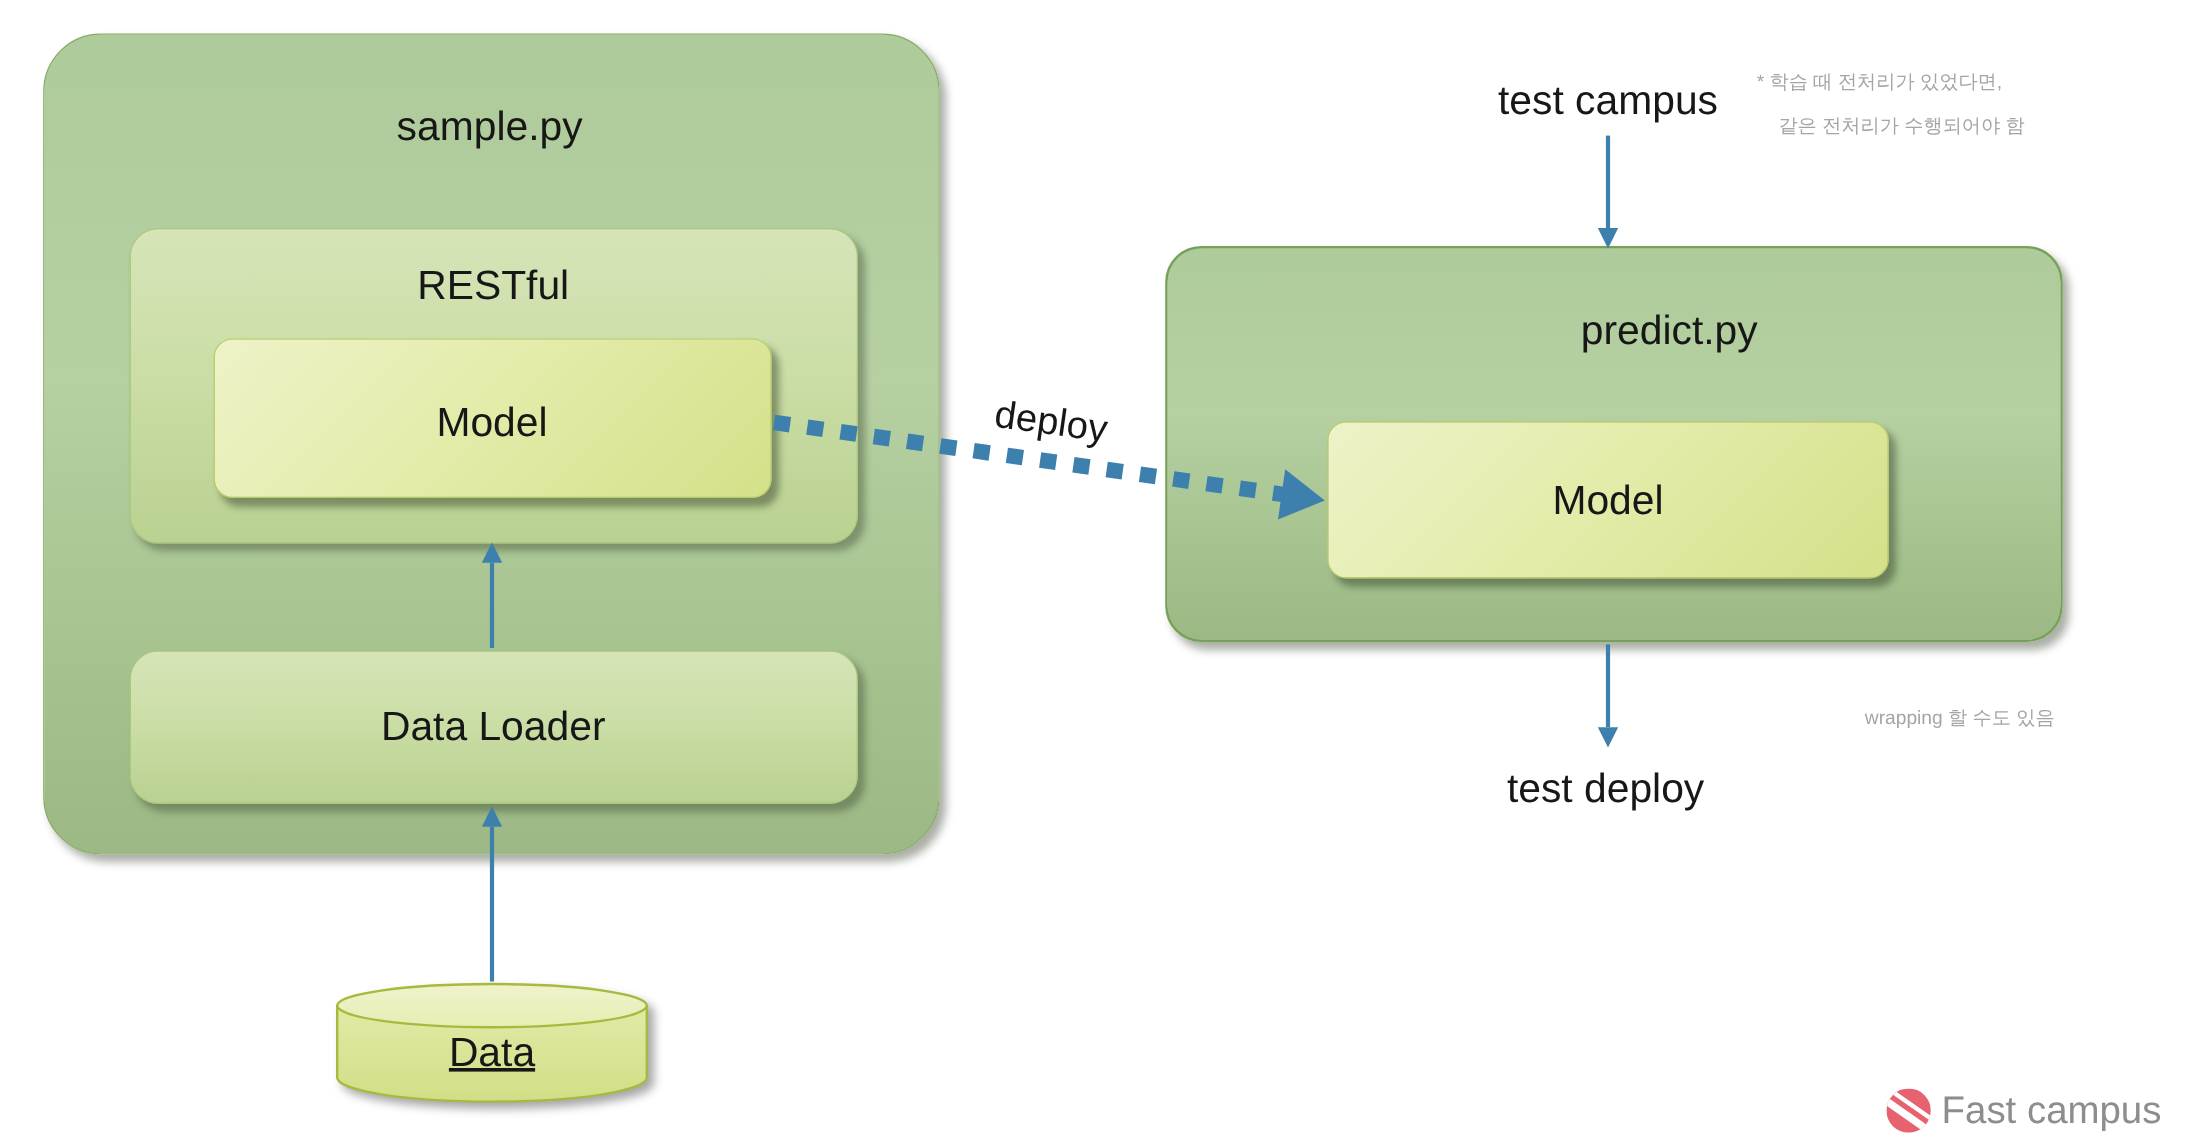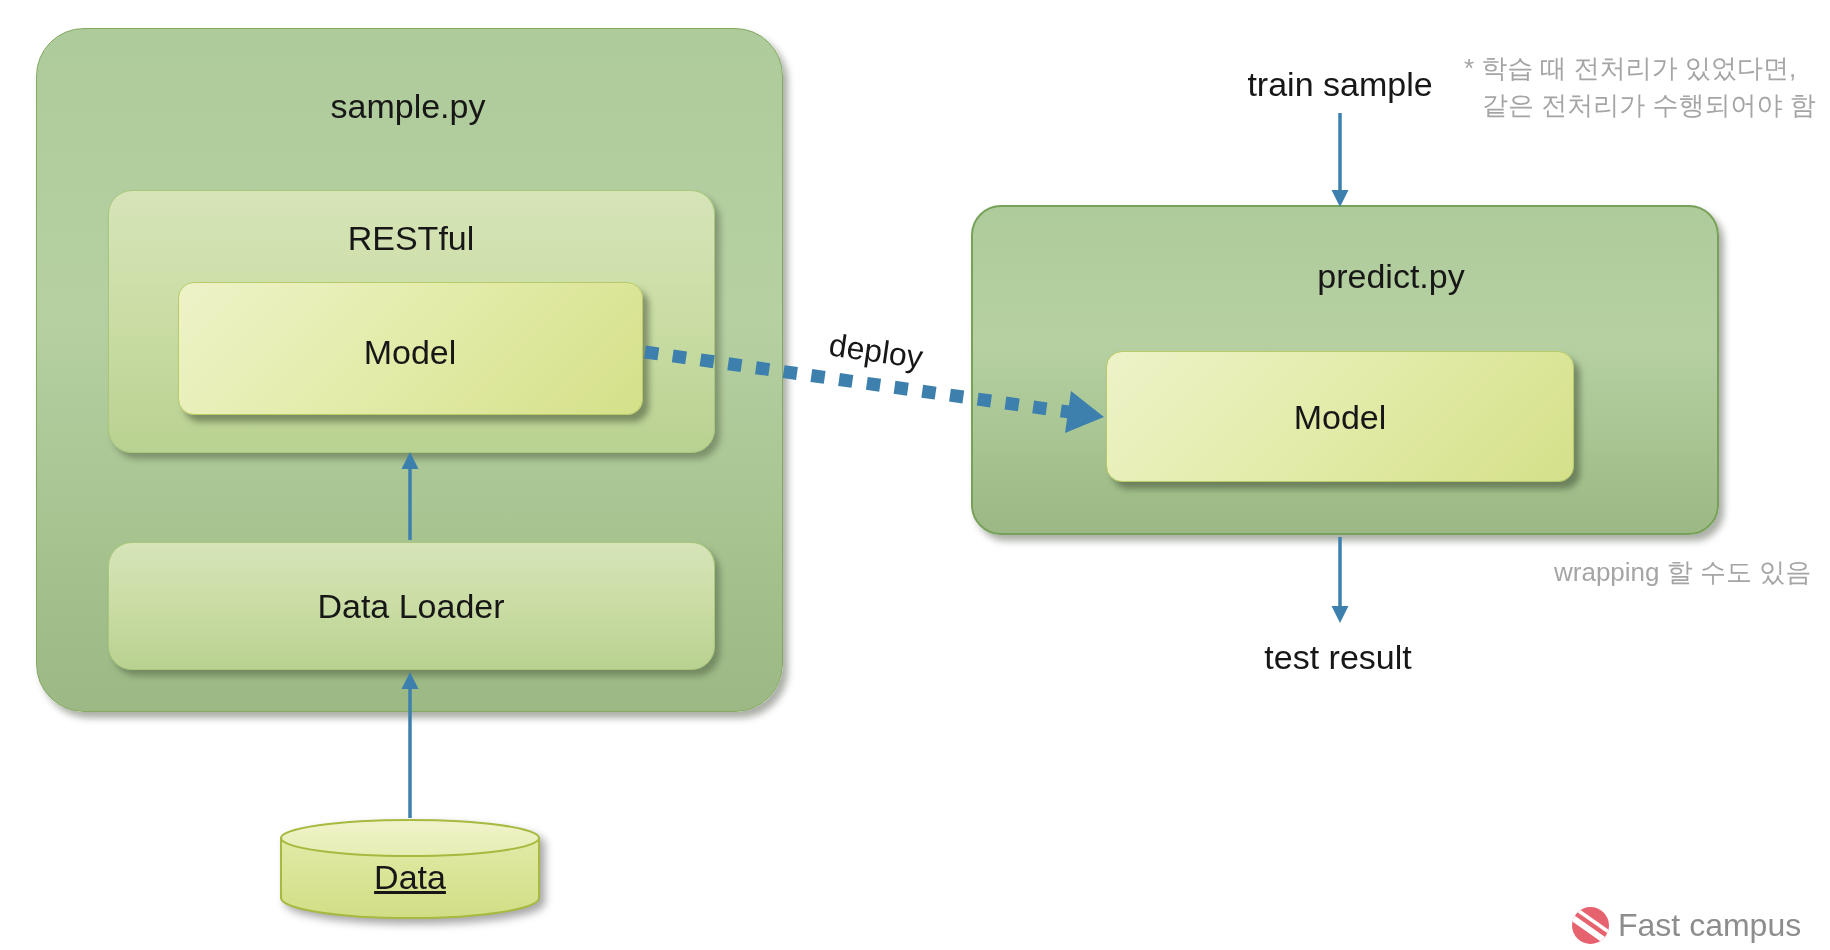--- a/index.html
+++ b/index.html
@@ -39,26 +39,26 @@
   #lbl-train-model{left:410px;top:352px;}
   #lbl-data-loader{left:411px;top:606px;}
   #lbl-data{left:410px;top:877px;text-decoration:underline;}
   #lbl-predict{left:1347px;top:276px;margin-left:44px;}
   #lbl-predict-model{left:1340px;top:417px;}
   #lbl-test-sample{left:1340px;top:84px;}
   #lbl-test-result{left:1338px;top:657px;}
   #lbl-deploy{left:876px;top:351px;transform:translate(-50%,-50%) rotate(8deg);font-size:32px;}
 
   .note{
-    position:absolute;font-size:26px;color:#a5a5a5;line-height:37px;white-space:nowrap;
+    position:absolute;font-size:16px;color:#a5a5a5;line-height:37px;white-space:nowrap;
   }
   #note-preprocess{left:1464px;top:50px;}
   #note-preprocess .line2{padding-left:18px;}
   #note-wrapping{left:1528px;top:554px;}
-  #note-wrapping .line2{padding-left:26px;}
+  #note-wrapping .line2{padding-left:26px;margin-top:26px;}
   .note div{display:block;}
 
   #overlay{position:absolute;left:0;top:0;width:1830px;height:950px;pointer-events:none;}
 
   #logo{
     position:absolute;left:1572px;top:905px;height:40px;
     display:flex;align-items:center;gap:9px;
   }
   #logo-text{
     font-size:32px;font-weight:normal;color:#8d8d8d;letter-spacing:0px;white-space:nowrap;
@@ -120,22 +120,22 @@
     </g>
   </svg>
 
   <div class="lbl" id="lbl-train">sample.py</div>
   <div class="lbl" id="lbl-trainer">RESTful</div>
   <div class="lbl" id="lbl-train-model">Model</div>
   <div class="lbl" id="lbl-data-loader">Data Loader</div>
   <div class="lbl" id="lbl-data">Data</div>
   <div class="lbl" id="lbl-predict">predict.py</div>
   <div class="lbl" id="lbl-predict-model">Model</div>
-  <div class="lbl" id="lbl-test-sample">train sample</div>
-  <div class="lbl" id="lbl-test-result">test result</div>
+  <div class="lbl" id="lbl-test-sample">test campus</div>
+  <div class="lbl" id="lbl-test-result">test deploy</div>
   <div class="lbl" id="lbl-deploy">deploy</div>
 
   <div class="note" id="note-preprocess">
     <div class="line1">* 학습 때 전처리가 있었다면,</div>
     <div class="line2">같은 전처리가 수행되어야 함</div>
   </div>
   <div class="note" id="note-wrapping">
     <div class="line2">wrapping 할 수도 있음</div>
   </div>
 

